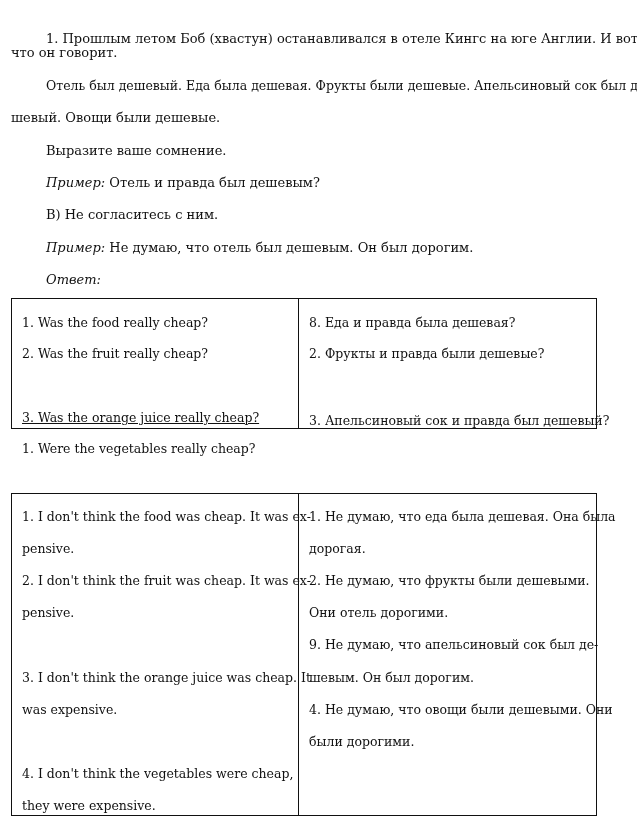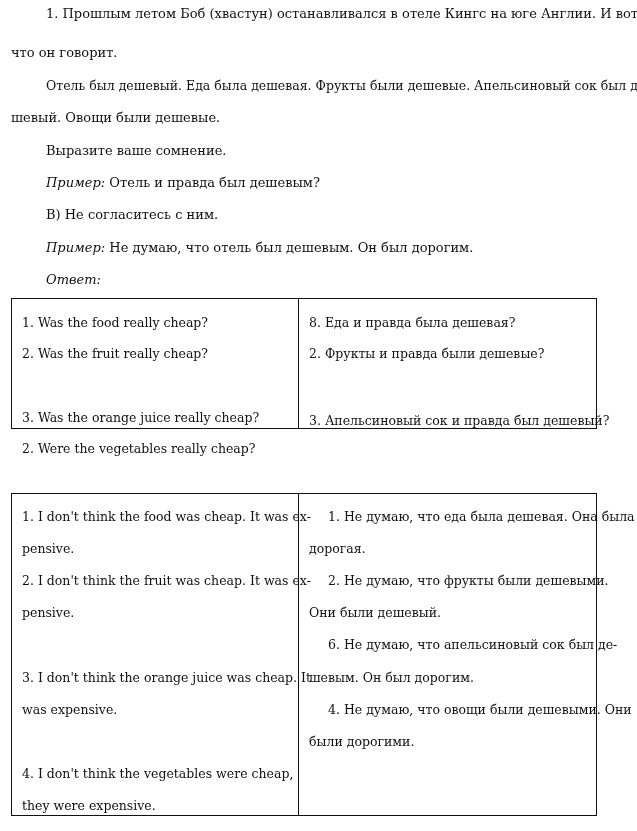--- a/index.html
+++ b/index.html
@@ -12,49 +12,49 @@
     .it { font-style: italic; }
     .tbl {
       position: absolute; left: 11px; width: 586px;
       border: 1.3px solid #111; box-sizing: border-box;
     }
     .col { position: absolute; top: 0; bottom: 0; }
     .col.left { left: 0; width: 286px; border-right: 1.3px solid #111; }
     .col.right { left: 287px; right: 0; }
     .cell-line { position: absolute; left: 10px; white-space: nowrap; font-size: 12.5px; }
     .justify { width: 266px; text-align: justify; text-align-last: justify; }
-    .justify-r { width: 280px; text-align: justify; text-align-last: justify; margin-left: 19px; }
+    .justify-r { width: 280px; text-align: justify; text-align-last: justify; }
   </style>
 </head>
 <body>
 
 <div>
-  <div class="line" style="left:46px; top:6px;">1. Прошлым летом Боб (хвастун) останавливался в отеле Кингс на юге Англии. И вот</div>
+  <div class="line" style="left:46px; top:31px;">1. Прошлым летом Боб (хвастун) останавливался в отеле Кингс на юге Англии. И вот</div>
   <div class="line" style="left:11px; top:45px;">что он говорит.</div>
   <div class="line" style="left:46px; top:78px; font-size:12.5px;">Отель был дешевый. Еда была дешевая. Фрукты были дешевые. Апельсиновый сок был де-</div>
   <div class="line" style="left:11px; top:110px;">шевый. Овощи были дешевые.</div>
   <div class="line" style="left:46px; top:143px;text-align:center;">Выразите ваше сомнение.</div>
   <div class="line" style="left:46px; top:175px;">
     <span class="it">Пример:</span>
     <span>Отель и правда был дешевым?</span>
   </div>
   <div class="line" style="left:46px; top:207px;">В) Не согласитесь с ним.</div>
   <div class="line" style="left:46px; top:240px;">
     <span class="it">Пример:</span>
     <span>Не думаю, что отель был дешевым. Он был дорогим.</span>
   </div>
   <div class="line it" style="left:46px; top:272px;">Ответ:</div>
 </div>
 
 <div class="tbl" style="top:298px; height:131px;">
   <div class="col left">
     <div class="cell-line" style="top:16px;">1. Was the food really cheap?</div>
     <div class="cell-line" style="top:47px;">2. Was the fruit really cheap?</div>
-    <div class="cell-line" style="top:111px;">3. Was the orange juice really cheap?</div>
-    <div class="cell-line" style="top:142px;">2. Were the vegetables really cheap?</div>
+    <div class="cell-line" style="top:111px;text-decoration:underline;">3. Was the orange juice really cheap?</div>
+    <div class="cell-line" style="top:142px;">1. Were the vegetables really cheap?</div>
   </div>
   <div class="col right">
     <div class="cell-line" style="top:16px;">8. Еда и правда была дешевая?</div>
     <div class="cell-line" style="top:47px;">2. Фрукты и правда были дешевые?</div>
     <div class="cell-line" style="top:79px;margin-top:35px;">3. Апельсиновый сок и правда был дешевый?</div>
   </div>
 </div>
 
 <div class="tbl" style="top:493px; height:323px;">
   <div class="col left">
@@ -64,19 +64,19 @@
     <div class="cell-line" style="top:111px;">pensive.</div>
     <div class="cell-line justify" style="top:176px;">3. I don't think the orange juice was cheap. It</div>
     <div class="cell-line" style="top:208px;">was expensive.</div>
     <div class="cell-line justify" style="top:272px;">4. I don't think the vegetables were cheap,</div>
     <div class="cell-line" style="top:304px;">they were expensive.</div>
   </div>
   <div class="col right">
     <div class="cell-line justify-r" style="top:15px;">1. Не думаю, что еда была дешевая. Она была</div>
     <div class="cell-line" style="top:47px;">дорогая.</div>
     <div class="cell-line justify-r" style="top:79px;">2. Не думаю, что фрукты были дешевыми.</div>
-    <div class="cell-line" style="top:111px;">Они были дешевый.</div>
-    <div class="cell-line justify-r" style="top:143px;">6. Не думаю, что апельсиновый сок был де-</div>
+    <div class="cell-line" style="top:111px;">Они отель дорогими.</div>
+    <div class="cell-line justify-r" style="top:143px;">9. Не думаю, что апельсиновый сок был де-</div>
     <div class="cell-line" style="top:176px;">шевым. Он был дорогим.</div>
     <div class="cell-line justify-r" style="top:208px;">4. Не думаю, что овощи были дешевыми. Они</div>
     <div class="cell-line" style="top:240px;">были дорогими.</div>
   </div>
 </div>
 
 </body></html>

